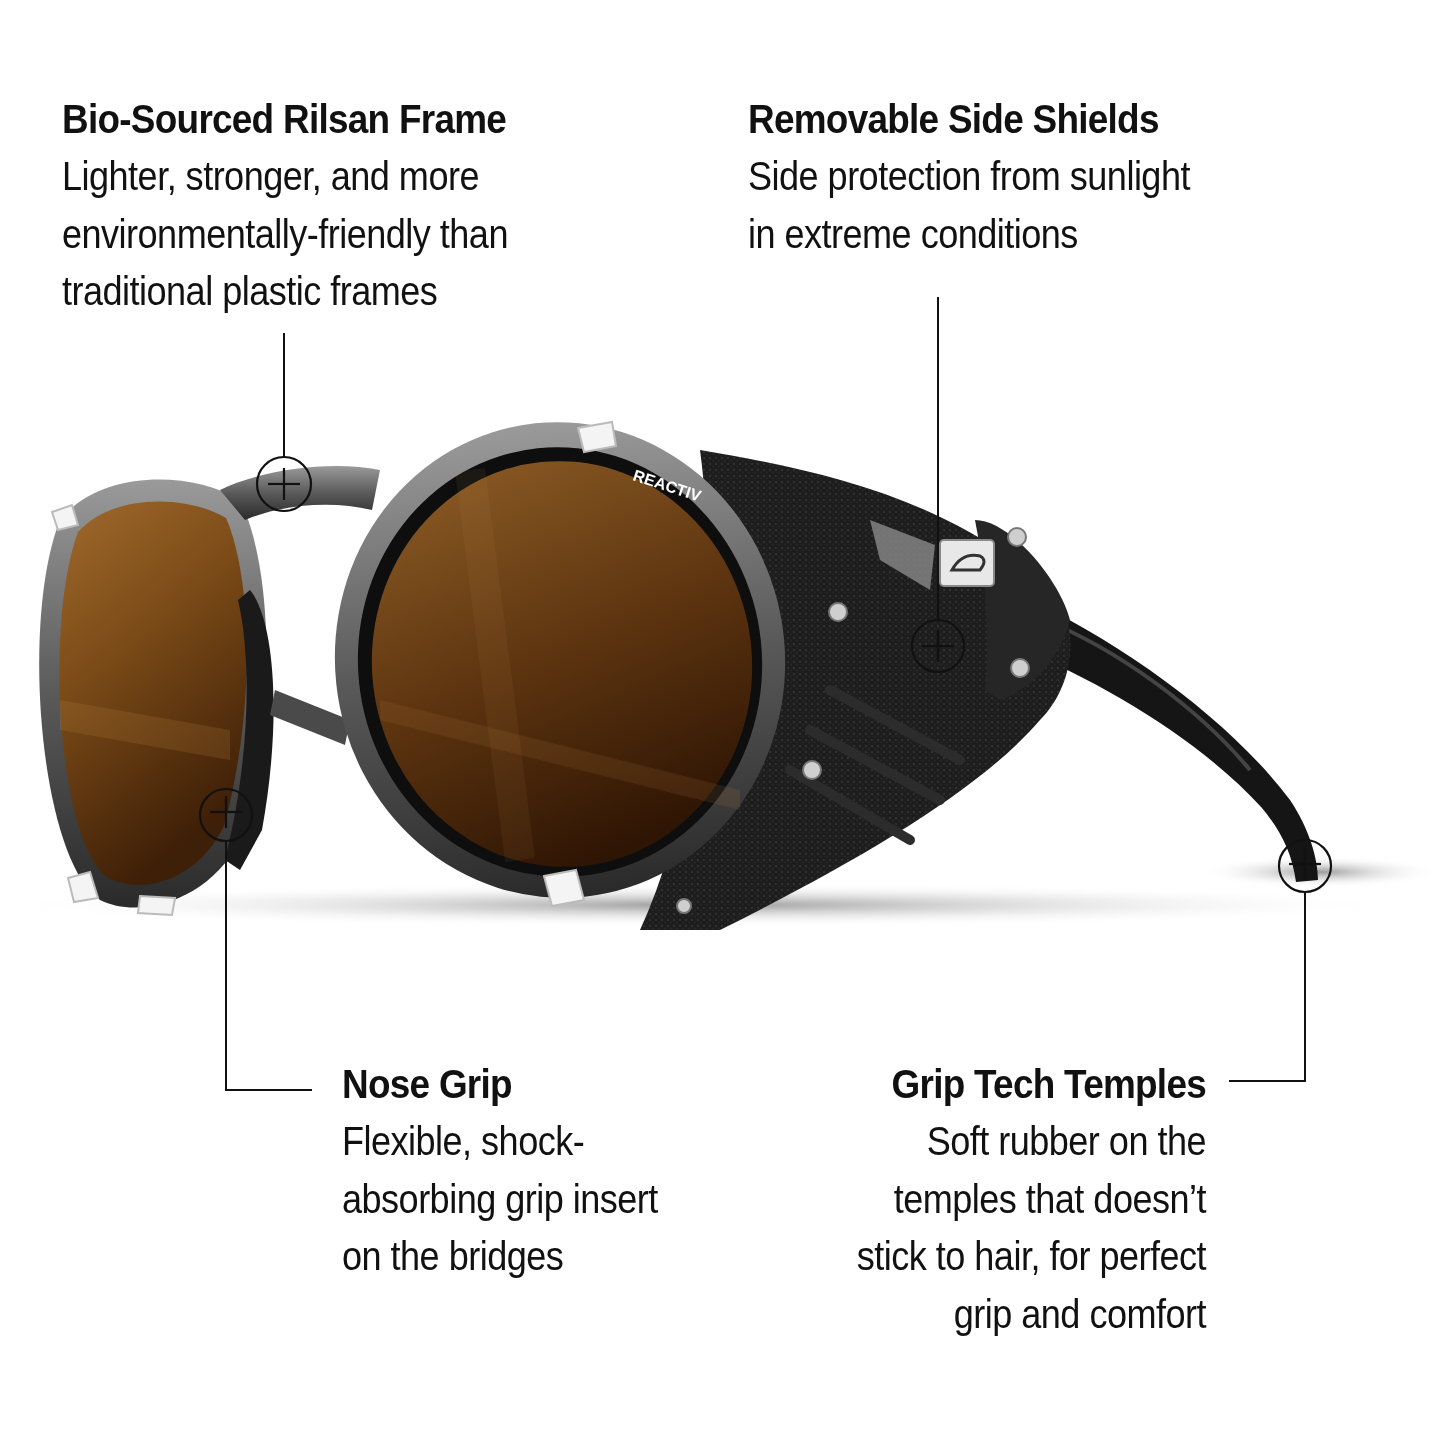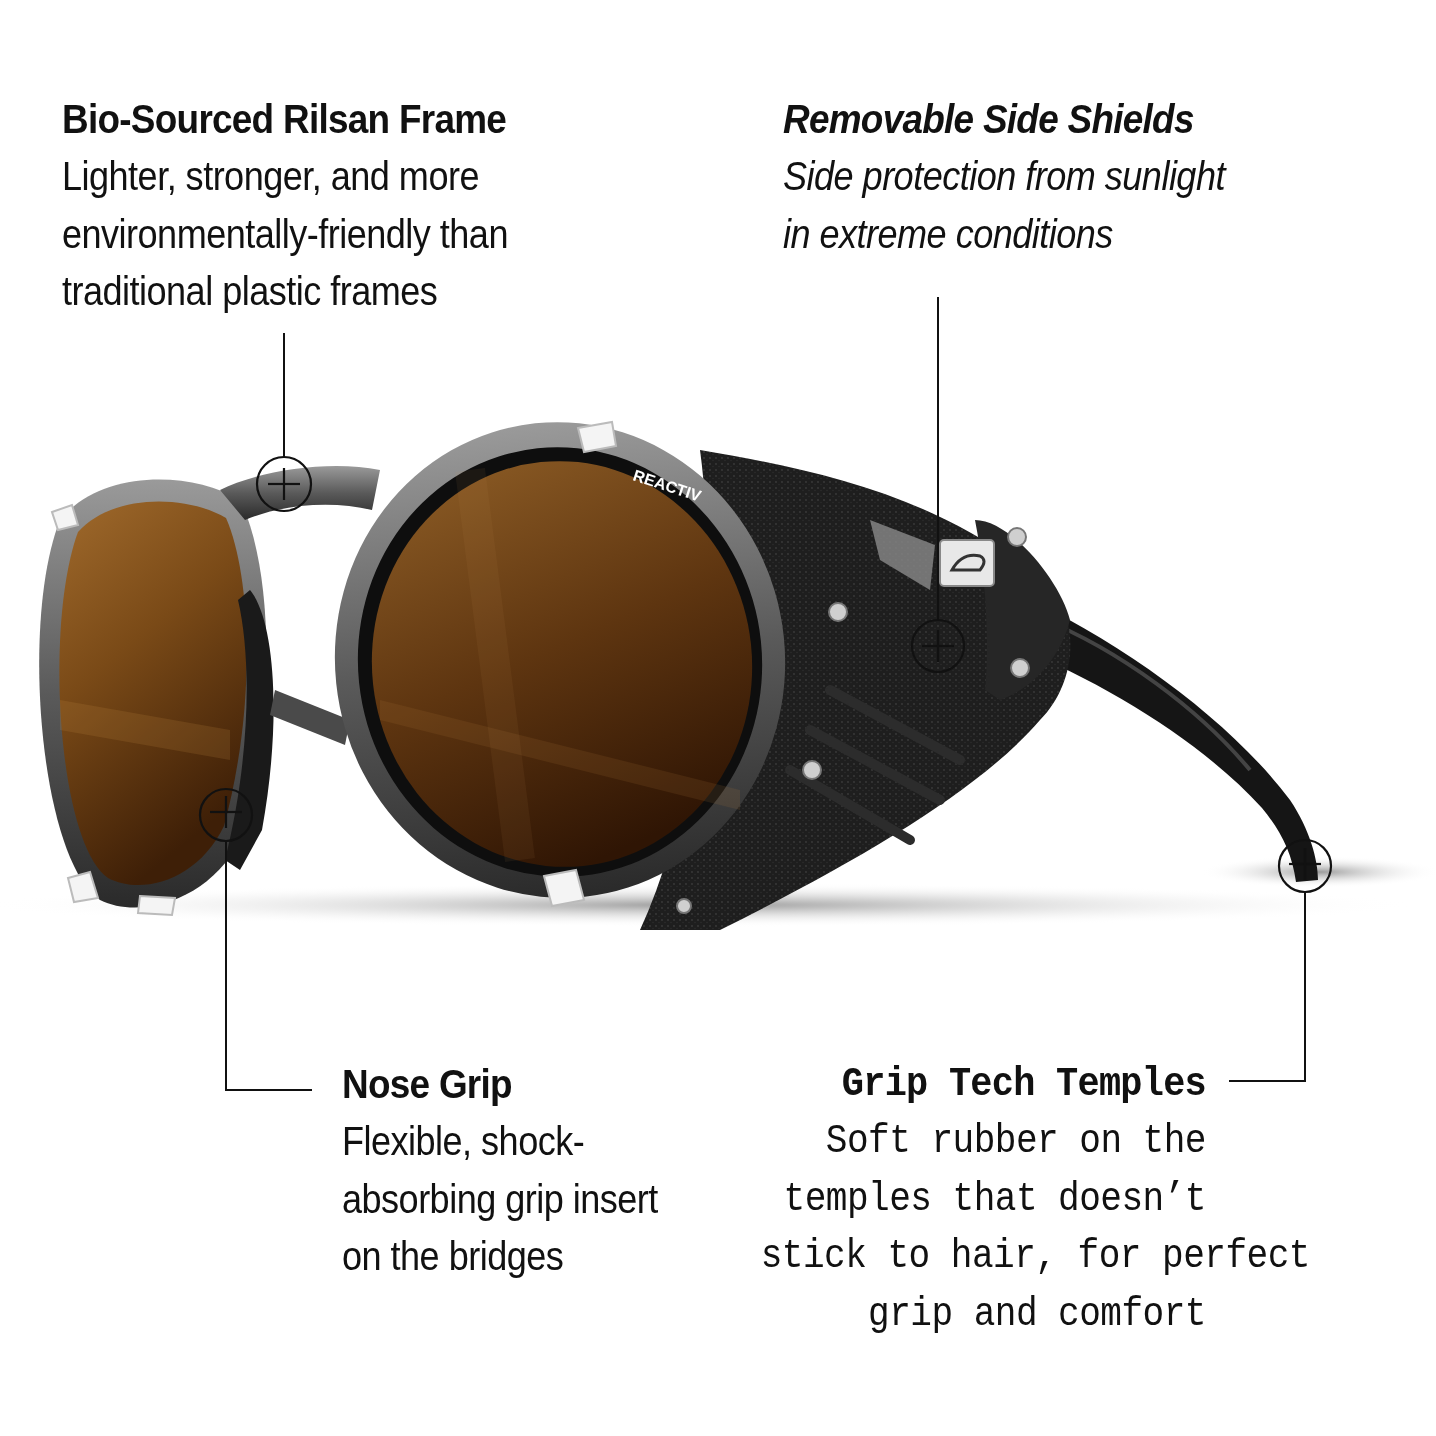--- a/index.html
+++ b/index.html
@@ -6,23 +6,23 @@
   body { width: 1436px; height: 1436px; position: relative; overflow: hidden;
          font-family: "Liberation Sans", "DejaVu Sans", sans-serif; color: #111111; }
   .feature { position: absolute; }
   .feature h2 { margin: 0; font-weight: 700; font-size: 41px; line-height: 58px;
                 letter-spacing: -0.8px; transform: scaleX(0.9); transform-origin: left top; white-space: nowrap; }
   .feature p { margin: 0; font-weight: 400; font-size: 41px; line-height: 57.5px;
                letter-spacing: -0.6px; transform: scaleX(0.88); transform-origin: left top; }
   .feature p span { display: block; white-space: nowrap; }
   .feature.right-align h2, .feature.right-align p { transform-origin: right top; text-align: right; }
   #f-frame { left: 62px; top: 90px; width: 600px; }
-  #f-shields { left: 783px; top: 90px; width: 620px; font-style: italic; }
+  #f-shields { left: 748px; top: 90px; width: 620px; }
   #f-nose { left: 342px; top: 1055px; width: 460px; }
-  #f-temples { left: 700px; top: 1055px; width: 506px; font-family: Liberation Mono, monospace; }
+  #f-temples { left: 700px; top: 1055px; width: 506px; }
   .illus { position: absolute; left: 0; top: 0; width: 1436px; height: 1436px; }
   .callouts { position: absolute; left: 0; top: 0; width: 1436px; height: 1436px; pointer-events: none; }
   .callouts .hit { pointer-events: auto; cursor: pointer; }
 </style>
 </head>
 <body>
 
 <svg class="illus" viewBox="0 0 1436 1436" xmlns="http://www.w3.org/2000/svg">
   <defs>
     <linearGradient id="lensL" x1="0" y1="0" x2="0.4" y2="1">

